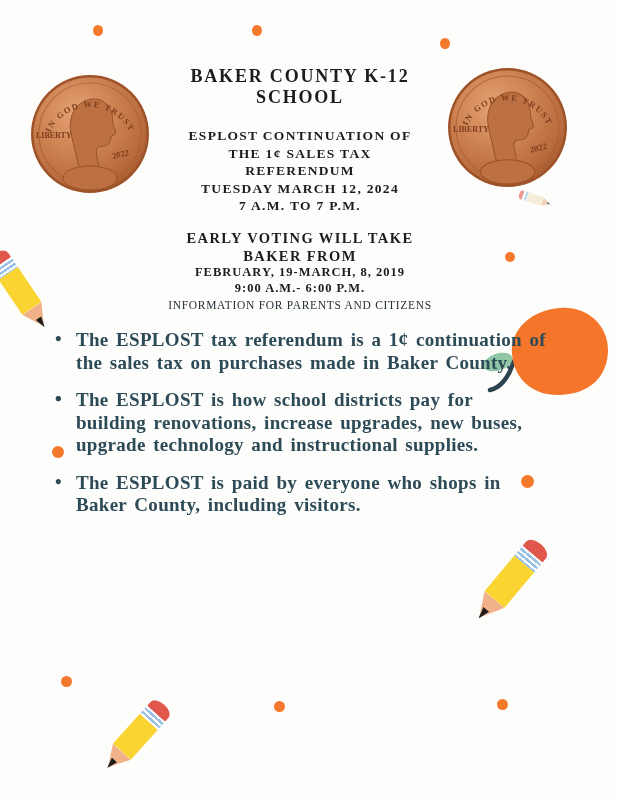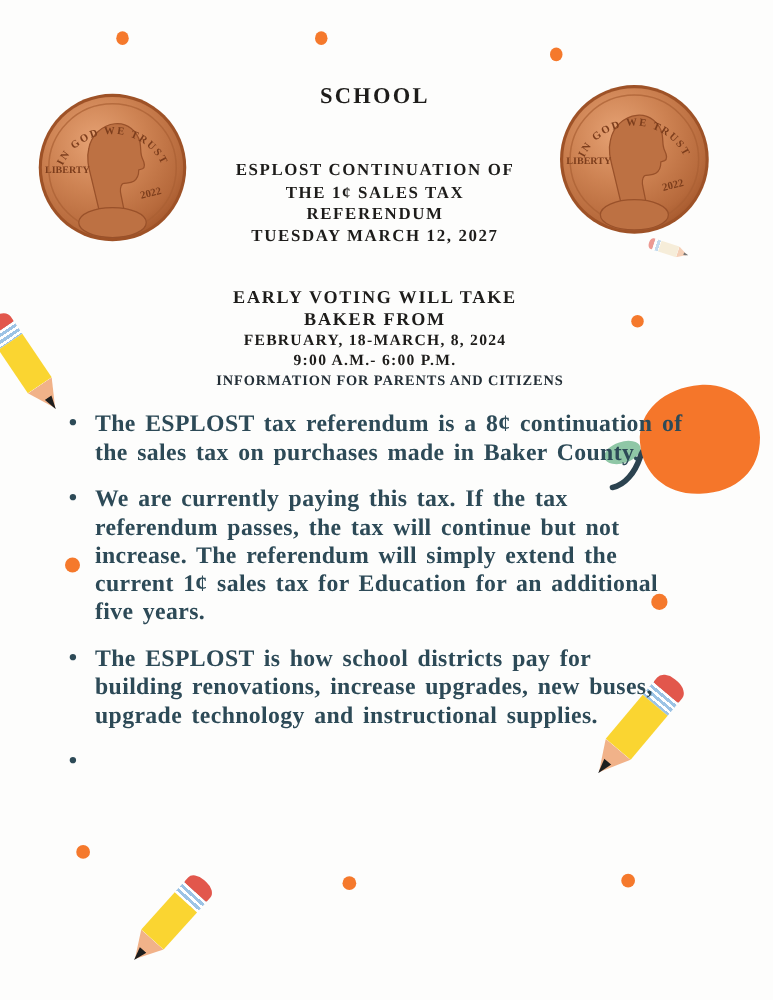--- a/index.html
+++ b/index.html
@@ -6,21 +6,21 @@
   .page{position:relative;width:618px;height:800px;background:#fdfdfc;overflow:hidden;
         font-family:"Liberation Serif","DejaVu Serif",serif;margin:0 auto;}
 
   
   .center-block{position:absolute;left:0;width:600px;text-align:center;color:#1d1c1a;}
   .title-block{top:66px;font-size:18px;font-weight:bold;letter-spacing:1.8px;line-height:21px;}
   .ref-block{top:127px;font-size:13.5px;font-weight:bold;letter-spacing:1.3px;line-height:17.5px;text-align:center;}
   .early-block{top:229px;}
   .early-large{font-size:14.5px;font-weight:bold;letter-spacing:1.4px;line-height:18px;}
   .early-small{font-size:12.5px;font-weight:bold;letter-spacing:1px;line-height:15.5px;}
-  .info-line{top:299px;font-size:11.5px;font-weight:bold;letter-spacing:0.7px;color:#232e36;margin-left:12px;}
+  .info-line{top:299px;font-size:11.5px;font-weight:normal;letter-spacing:0.7px;color:#232e36;}
 
   
   .bullets{position:absolute;left:53px;top:329px;width:494px;margin:0;padding:0;list-style:none;z-index:2;}
   .bullets li{position:relative;padding-left:23px;margin-bottom:15px;
       font-size:19px;font-weight:600;letter-spacing:0.3px;word-spacing:2.5px;
       line-height:22.5px;color:#2d4a57;}
   .bullets .marker{position:absolute;left:2px;top:-1px;}
 
   
   .dot{position:absolute;border-radius:50%;background:#f5792c;z-index:1;}
@@ -137,50 +137,52 @@
 
   <div class="apple" style="left:482px;top:304px;">
     <svg width="132" height="96" viewBox="0 0 132 96">
       <ellipse cx="16" cy="58" rx="15" ry="8.5" fill="#8fc7a6" transform="rotate(-18 16 58)"></ellipse>
       <path d="M8 86 C18 84 26 74 30 62 C33 53 38 49 46 47" fill="none" stroke="#2c4350" stroke-width="4.5" stroke-linecap="round"></path>
       <path d="M78 4 C104 2 126 20 126 46 C126 72 108 90 78 91 C52 92 32 76 30 50 C28 25 50 6 78 4 Z" fill="#f5762a"></path>
     </svg>
   </div>
 
   <div class="center-block title-block">
+    <div>BAKER COUNTY K-12</div>
     <div>SCHOOL</div>
   </div>
 
   <div class="center-block ref-block">
     <div>ESPLOST CONTINUATION OF</div>
     <div>THE 1¢ SALES TAX</div>
     <div>REFERENDUM</div>
-    <div>TUESDAY MARCH 12, 2027</div>
+    <div>TUESDAY MARCH 12, 2024</div>
+    <div>7 A.M. TO 7 P.M.</div>
   </div>
 
   <div class="center-block early-block">
     <div class="early-large">EARLY VOTING WILL TAKE</div>
     <div class="early-large">BAKER FROM</div>
-    <div class="early-small">FEBRUARY, 18-MARCH, 8, 2024</div>
+    <div class="early-small">FEBRUARY, 19-MARCH, 8, 2019</div>
     <div class="early-small">9:00 A.M.- 6:00 P.M.</div>
   </div>
 
   <div class="center-block info-line">INFORMATION FOR PARENTS AND CITIZENS</div>
 
   <ul class="bullets">
     <li>
       <span class="marker">•</span>
-      <span>The ESPLOST tax referendum is a 8¢ continuation of the sales tax on purchases made in Baker County.</span>
+      <span>The ESPLOST tax referendum is a 1¢ continuation of the sales tax on purchases made in Baker County.</span>
     </li>
     <li>
       <span class="marker">•</span>
-      <span>We are currently paying this tax. If the tax referendum passes, the tax will continue but not increase. The referendum will simply extend the current 1¢ sales tax for Education for an additional five years.</span>
     </li>
     <li>
       <span class="marker">•</span>
       <span>The ESPLOST is how school districts pay for building renovations, increase upgrades, new buses, upgrade technology and instructional supplies.</span>
     </li>
     <li>
       <span class="marker">•</span>
+      <span>The ESPLOST is paid by everyone who shops in Baker County, including visitors.</span>
     </li>
   </ul>
 
 </div>
 
 </body></html>

